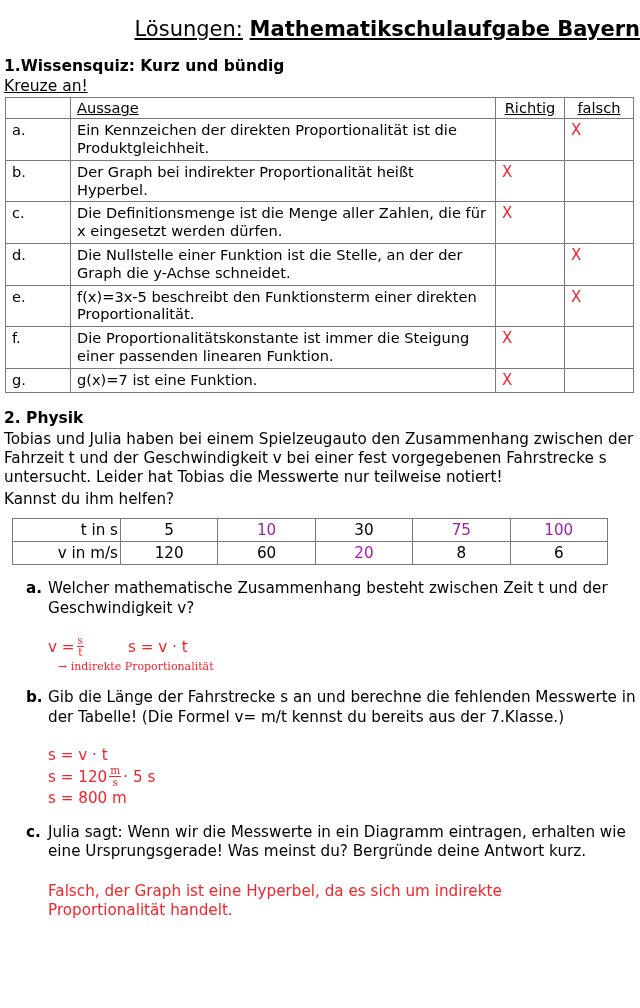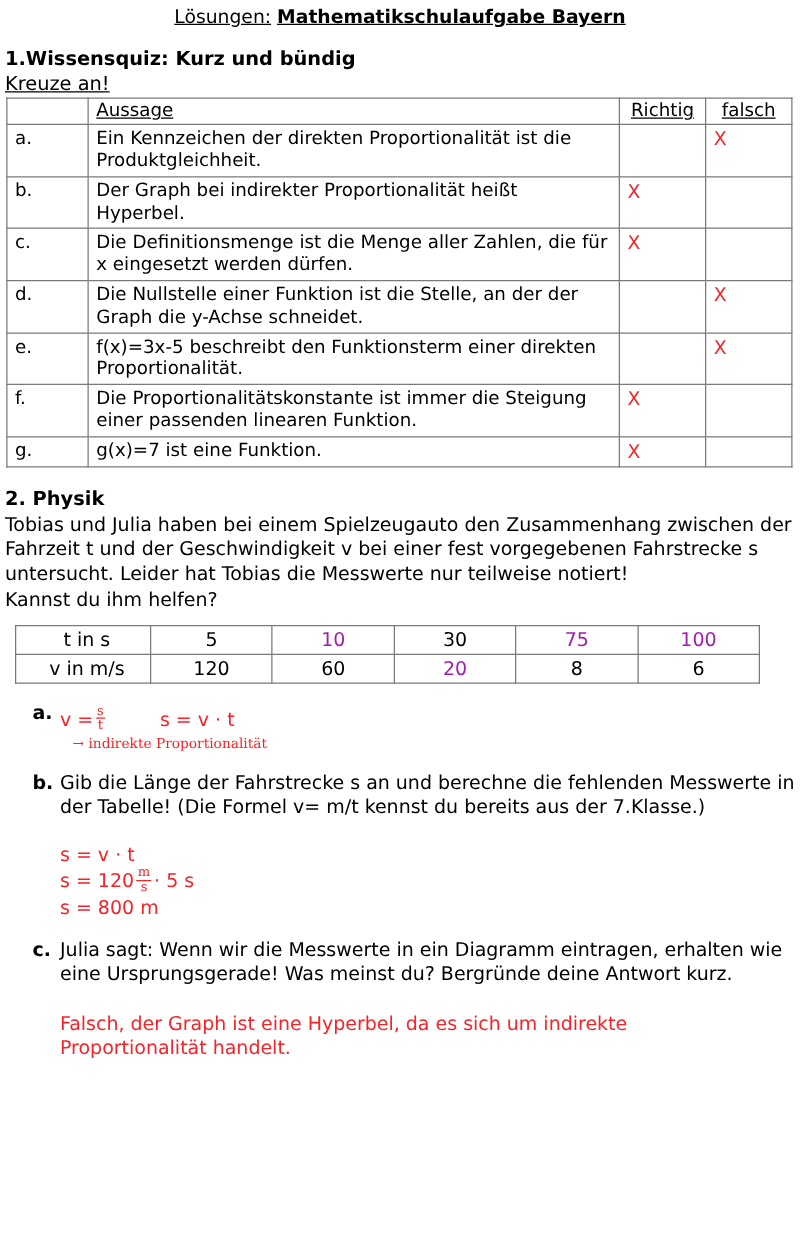--- a/index.html
+++ b/index.html
@@ -19,24 +19,24 @@
   .page {
     width: 640px;
     height: 1008px;
     position: relative;
     padding: 0;
     box-sizing: border-box;
   }
 
   
   .doc-title {
-    text-align: center;
-    font-size: 15px;
+    text-align: right;
+    font-size: 21px;
     line-height: 1.15;
-    padding-top: 5px;
+    padding-top: 17px;
     white-space: nowrap;
   }
   .doc-title .t-reg {
     text-decoration: underline;
     font-weight: normal;
   }
   .doc-title .t-bold {
     text-decoration: underline;
     font-weight: bold;
   }
@@ -114,21 +114,21 @@
     font-size: 15.2px;
   }
   table.data td {
     border: 1px solid #7a7a7a;
     height: 22px;
     text-align: center;
     padding: 0 2px;
     line-height: 22px;
   }
   table.data td.rowlabel {
-    text-align: center;
+    text-align: right;
     padding-left: 8px;
     width: 97px;
   }
   table.data td.red { color: #a21caf; }
 
   
   .qblock {
     margin-left: 26px;
     margin-top: 14px;
     max-width: 600px;
@@ -277,20 +277,21 @@
         <td>60</td>
         <td class="red">20</td>
         <td>8</td>
         <td>6</td>
       </tr>
     </tbody>
   </table>
 
   <div class="qblock">
     <span class="qlabel">a.</span>
+    <span>Welcher mathematische Zusammenhang besteht zwischen Zeit t und der Geschwindigkeit v?</span>
   </div>
   <div class="answer answer-a">
     <div class="ans-row">
       <span>v =</span><span class="frac"><span class="num">s</span><span class="den">t</span></span><span class="gap"></span><span>s = v · t</span>
     </div>
     <div class="serif-line">→ indirekte Proportionalität</div>
   </div>
 
   <div class="qblock">
     <span class="qlabel">b.</span>

